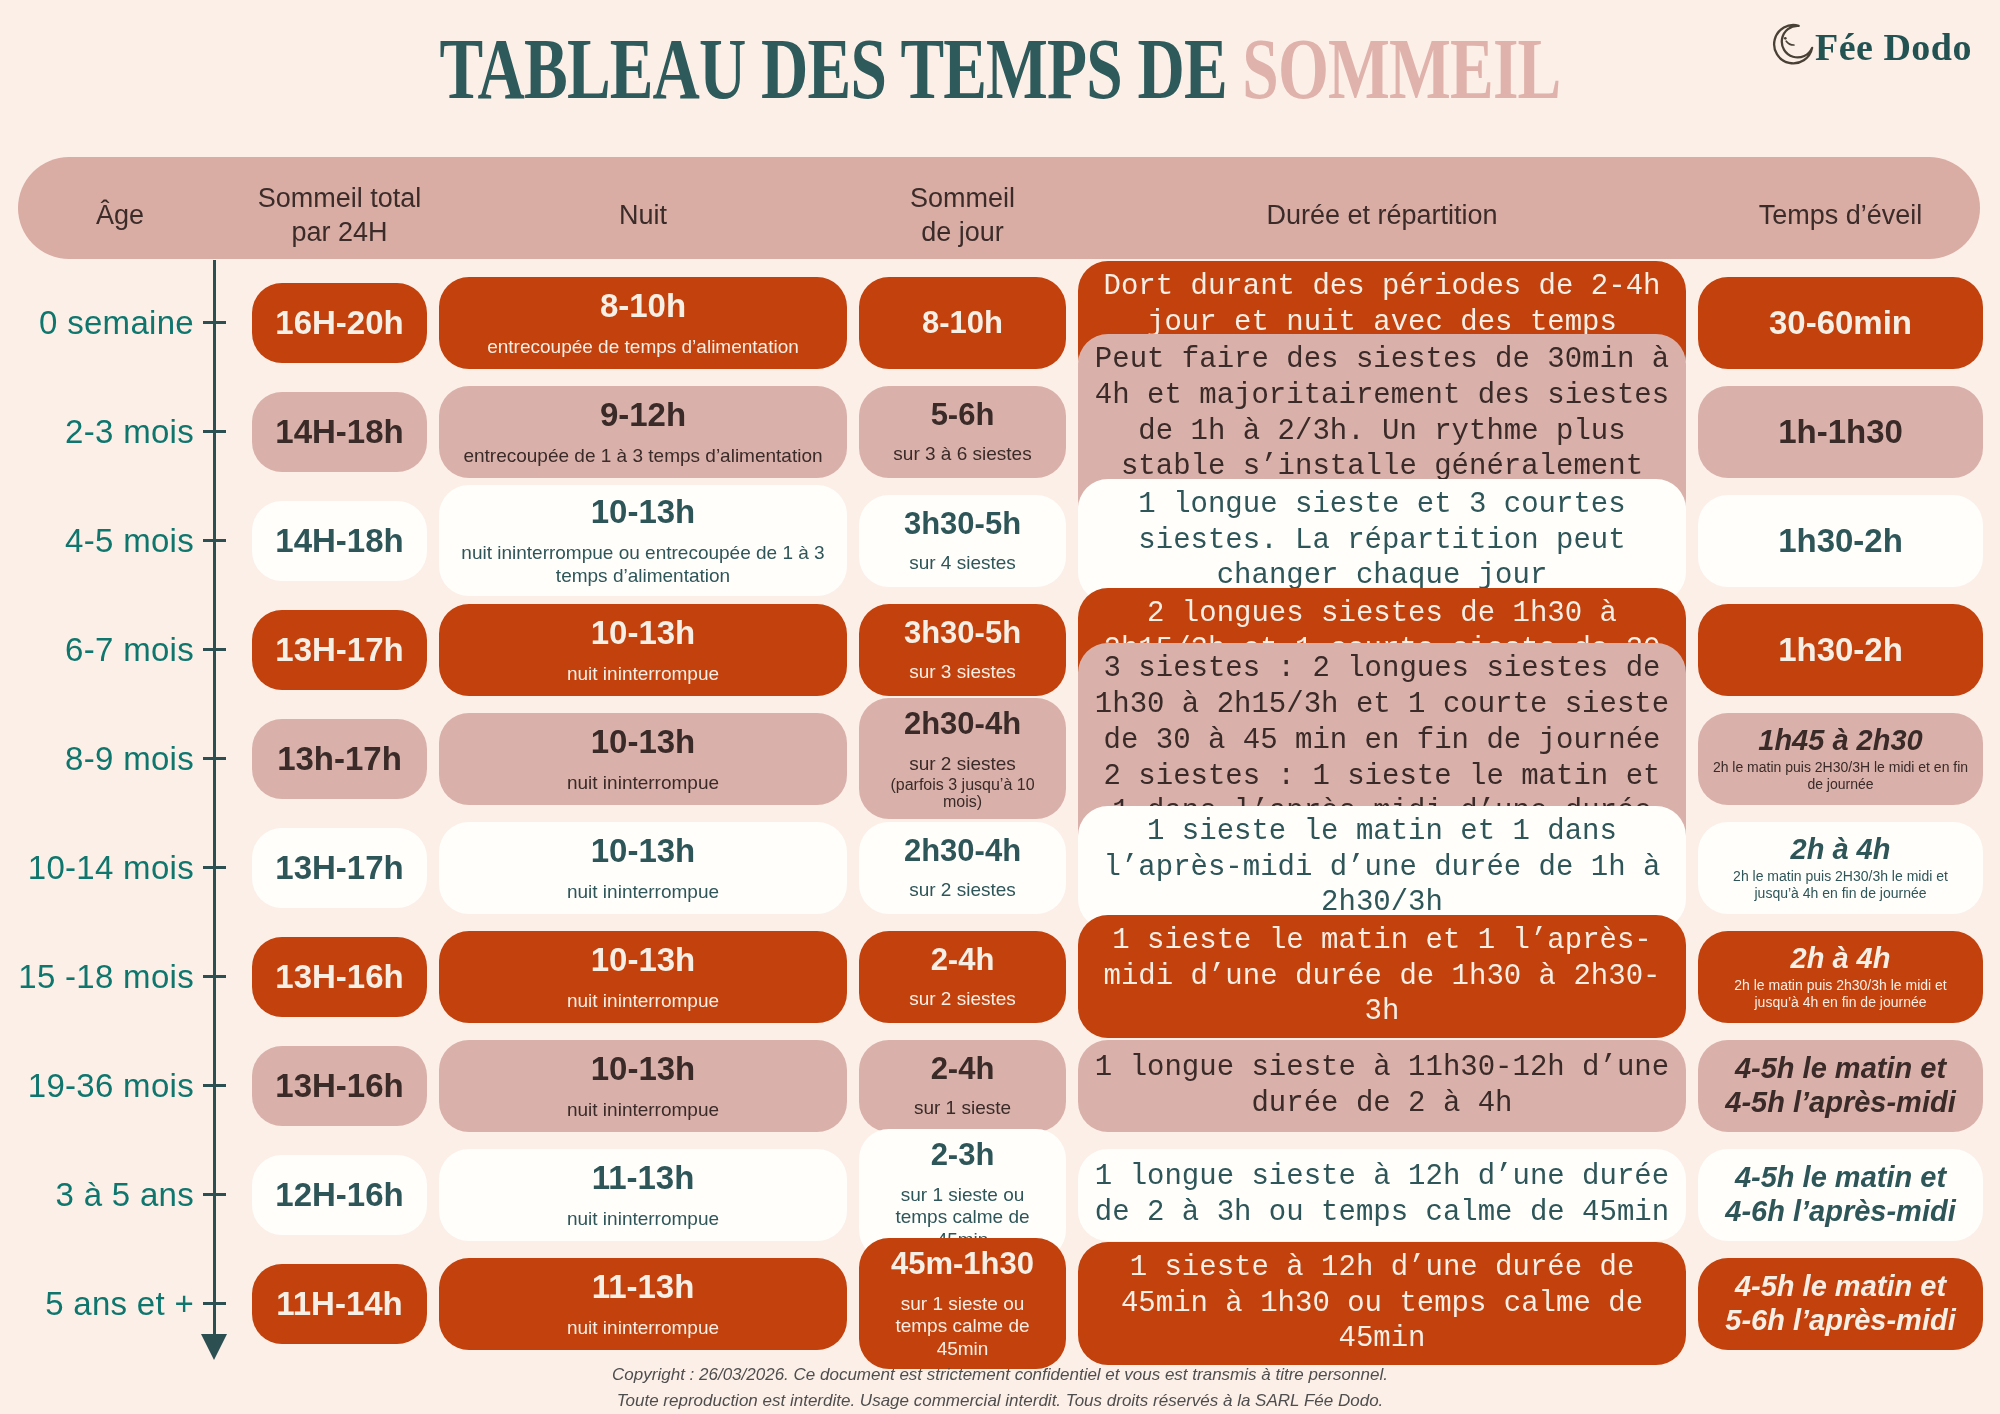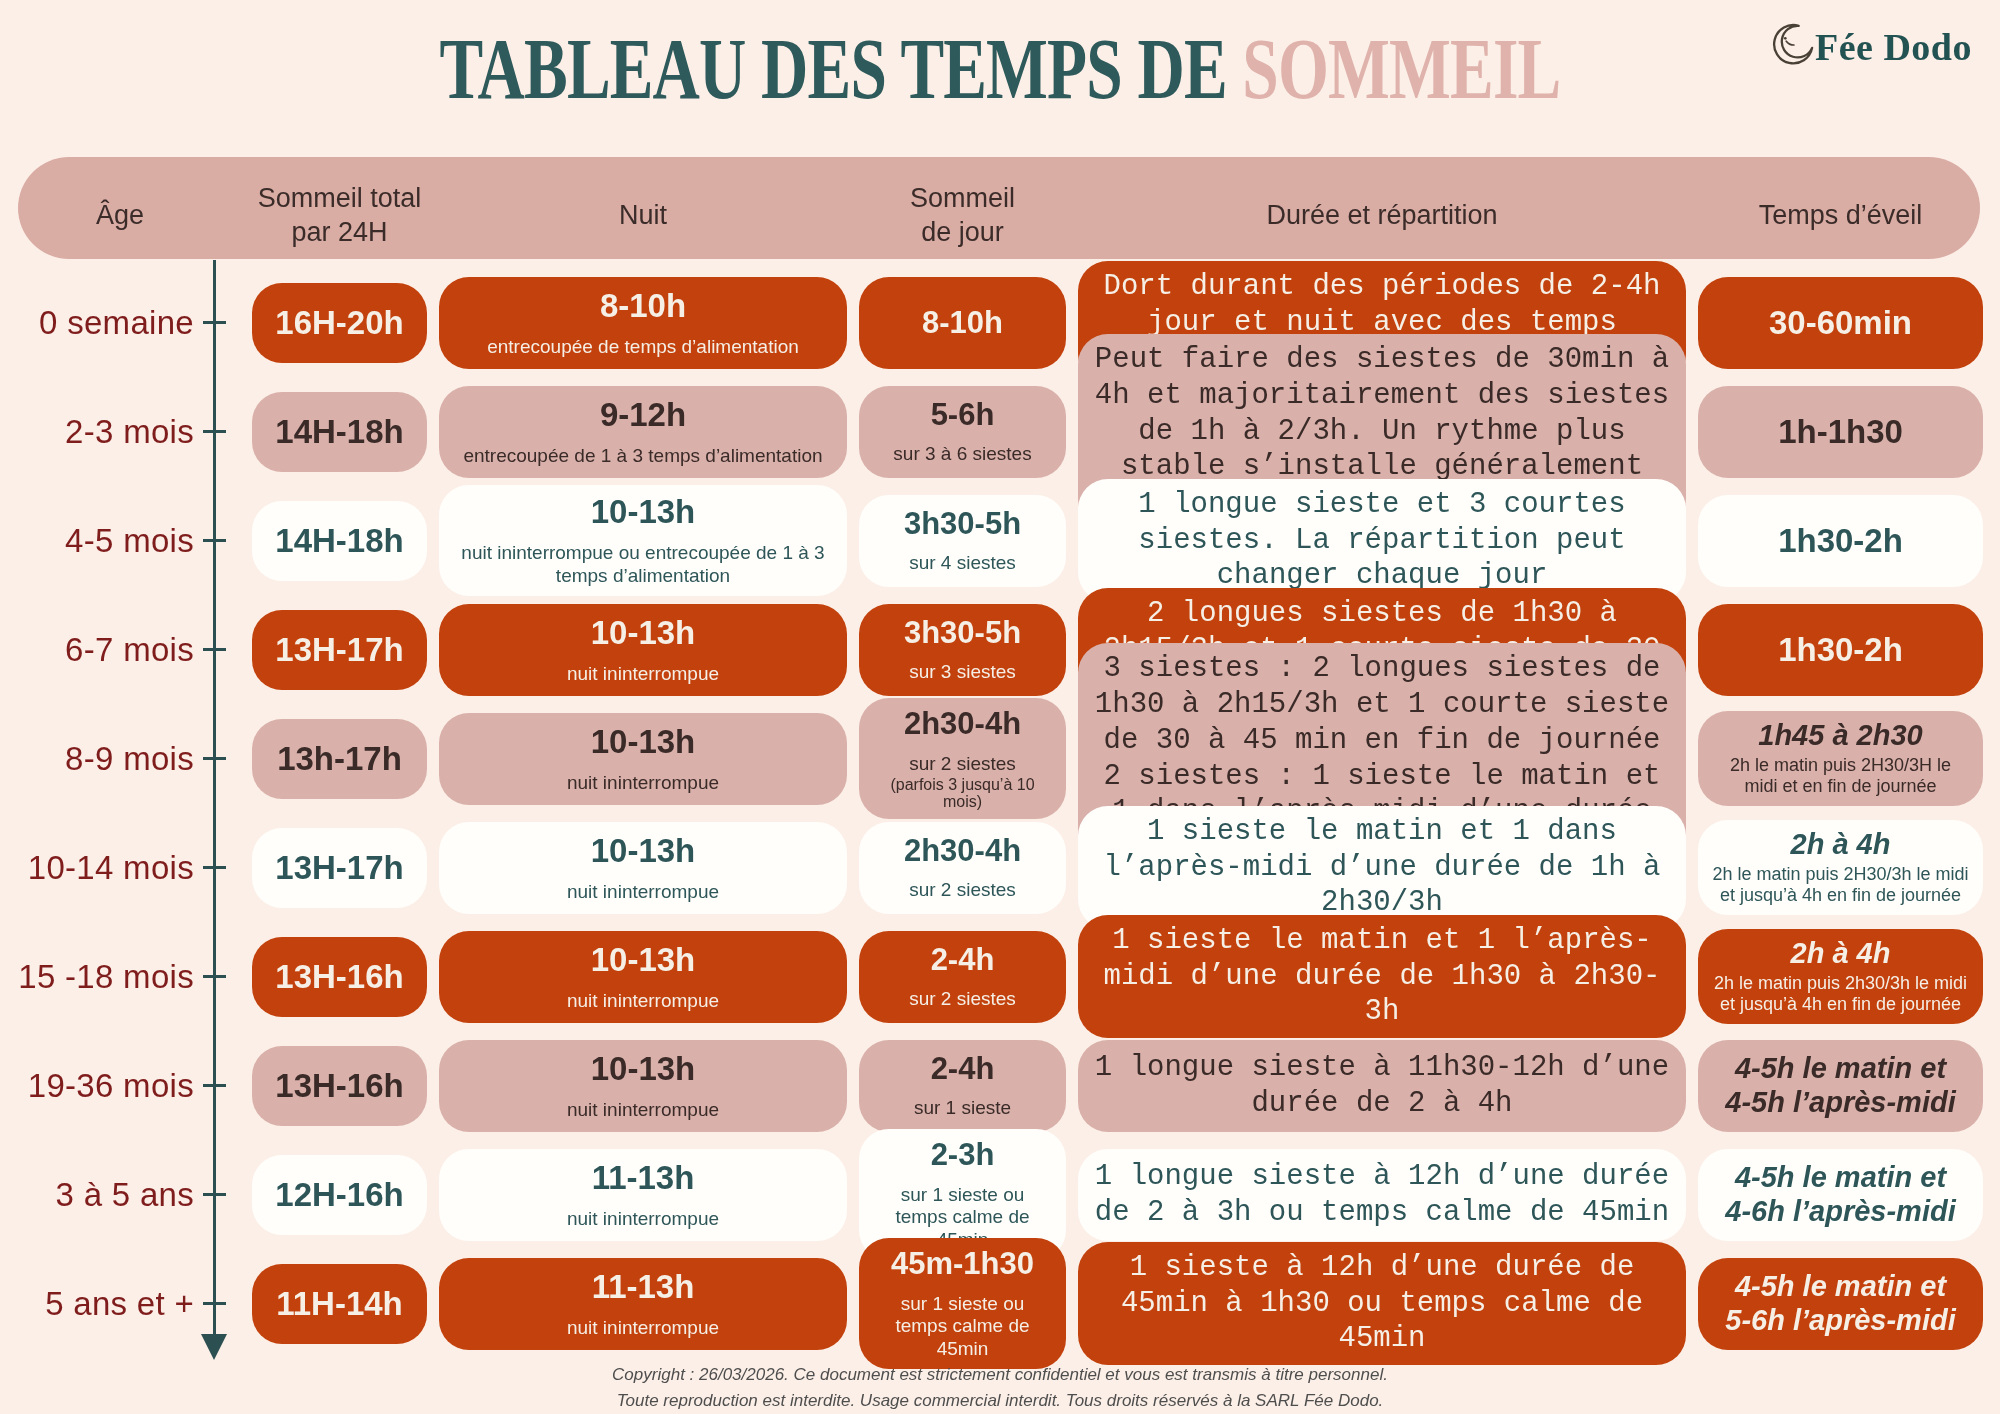--- a/index.html
+++ b/index.html
@@ -56,36 +56,36 @@
     position:absolute;left:201px;top:1334px;width:0;height:0;
     border-left:13px solid transparent;border-right:13px solid transparent;
     border-top:26px solid #2c4f52;
   }
   .tick{position:absolute;left:203px;width:23px;height:3px;background:#2c4f52;}
   
   .rows{position:absolute;left:0;top:268px;width:1993px;}
   .row{height:109px;}
   .age{
     text-align:right;padding-right:46px;
-    font-size:33px;color:#7f1d1d;letter-spacing:.3px;
+    font-size:33px;color:#0f766e;letter-spacing:.3px;
   }
   .pill{
     border-radius:30px;
     display:flex;flex-direction:column;justify-content:center;align-items:center;
     text-align:center;box-sizing:border-box;width:100%;
     padding:8px 14px;min-height:92px;
   }
   .pill.total{min-height:80px;}
   .main{font-size:33px;font-weight:600;line-height:1.15;white-space:pre-line;}
   .jour .main{font-size:31px;}
   .sub{font-size:19px;font-weight:400;line-height:1.2;margin-top:11px;}
   .sub2{font-size:16px;font-weight:400;line-height:1.1;}
   .duree-text{font-size:29px;font-weight:500;line-height:1.24;white-space:pre-line;font-family:Liberation Mono, monospace;}
   .eveil .main.with-sub,.eveil .main.two-line{font-size:29px;font-style:italic;}
-  .eveil .sub{font-size:18px;margin-top:2px;}
+  .eveil .sub{font-size:14px;margin-top:2px;}
   
   .theme-teal .pill{background:#c2410c;color:#f6efe6;}
   .theme-rose .pill{background:#d9b1aa;color:#3a2a28;}
   .theme-white .pill{background:#fffefb;color:#2e5658;}
   
   .footer{
     position:absolute;left:0;top:1362px;width:100%;
     text-align:center;font-style:italic;font-size:17px;
     color:#4e4e4e;line-height:1.5;
   }

